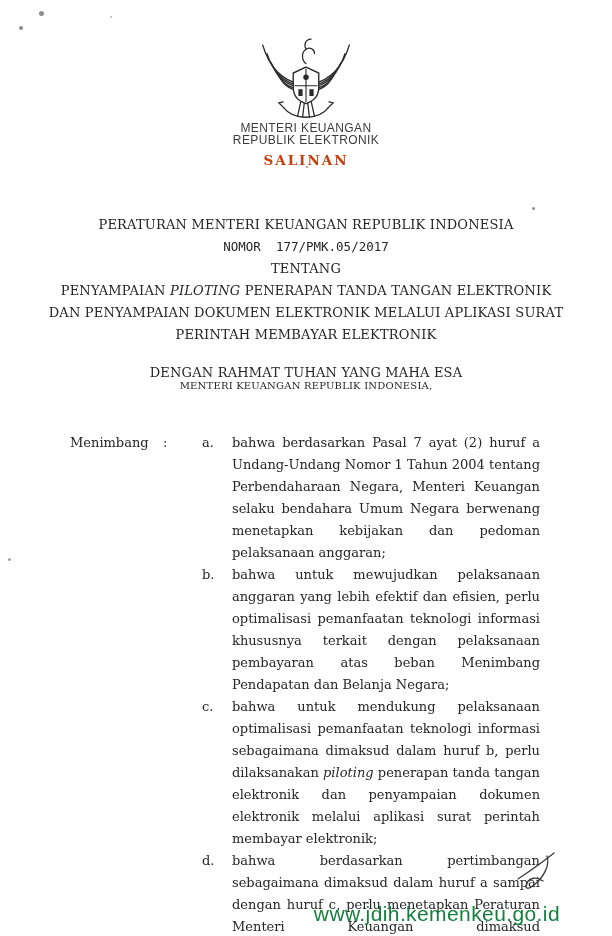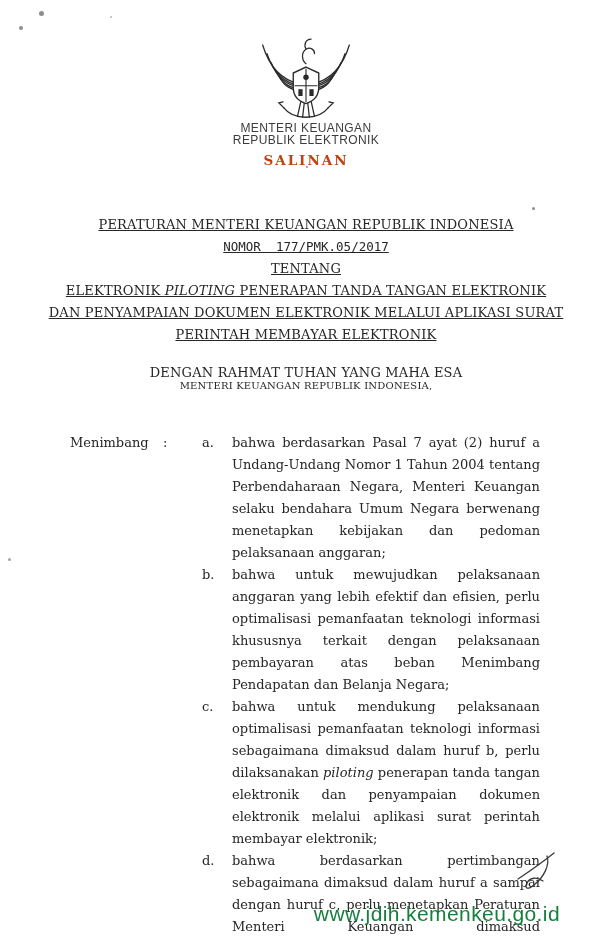--- a/index.html
+++ b/index.html
@@ -12,21 +12,21 @@
   .header{padding-top:36px;text-align:center;}
   .emblem-svg{display:block;margin:0 auto;width:102px;height:86px;}
   .ministry{
     font-family:"Liberation Sans",sans-serif;
     font-size:12px;line-height:12px;letter-spacing:.4px;color:#3c3c3c;
   }
   .salinan{
     margin-top:6px;font-size:13.5px;font-weight:bold;letter-spacing:2px;color:#c2410c;
   }
   
-  .title-block{margin-top:46px;text-align:center;font-size:13px;line-height:22px;letter-spacing:.2px;text-decoration:underline;}
+  .title-block{margin-top:46px;text-align:center;font-size:13px;line-height:22px;letter-spacing:.2px;}
   .nomor-line{font-family:"DejaVu Sans Mono",monospace;font-size:12.5px;white-space:pre;letter-spacing:0;}
   .it{font-style:italic;}
   
   .invocation{margin-top:19px;text-align:center;font-size:13px;letter-spacing:.2px;}
   .authority{text-align:center;font-size:10px;letter-spacing:.2px;}
   
   .consider{
     margin:41px 0 0 70px;width:470px;
     display:grid;grid-template-columns:76px 22px 1fr;
     font-size:13px;line-height:22px;gap:17px;
@@ -95,21 +95,21 @@
       <div>MENTERI KEUANGAN</div>
       <div>REPUBLIK ELEKTRONIK</div>
     </div>
     <div class="salinan">SALINAN</div>
   </div>
 
   <div class="title-block">
     <div>PERATURAN MENTERI KEUANGAN REPUBLIK INDONESIA</div>
     <div class="nomor-line">NOMOR  177/PMK.05/2017</div>
     <div>TENTANG</div>
-    <div><span>ELEKTRONIK </span><span class="it">PILOTING</span><span> PENERAPAN TANDA TANGAN ELEKTRONIK</span></div>
+    <div><span>PENYAMPAIAN </span><span class="it">PILOTING</span><span> PENERAPAN TANDA TANGAN ELEKTRONIK</span></div>
     <div>DAN PENYAMPAIAN DOKUMEN ELEKTRONIK MELALUI APLIKASI SURAT</div>
     <div>PERINTAH MEMBAYAR ELEKTRONIK</div>
   </div>
 
   <div class="invocation">DENGAN RAHMAT TUHAN YANG MAHA ESA</div>
   <div class="authority">MENTERI KEUANGAN REPUBLIK INDONESIA,</div>
 
   <div class="consider">
     <div class="consider-label">Menimbang</div>
     <div class="consider-colon">:</div>

